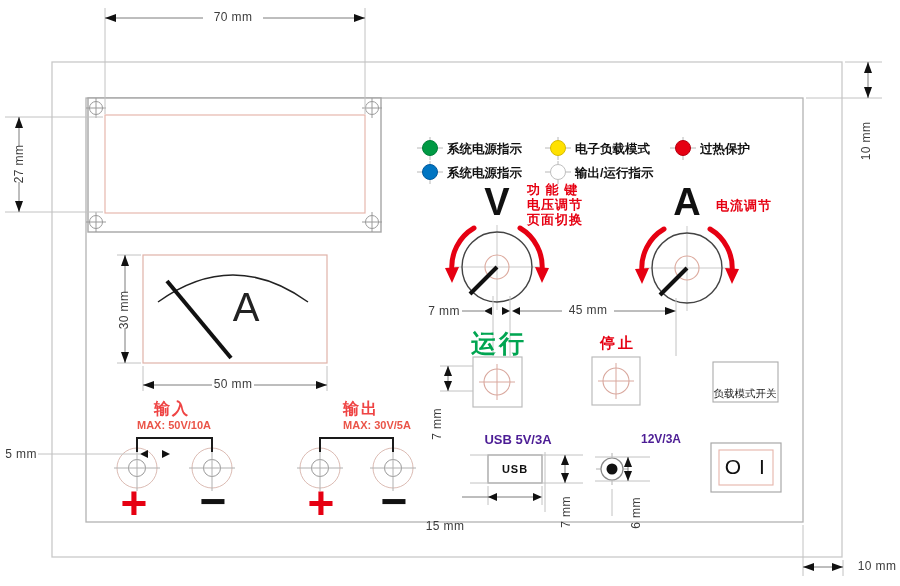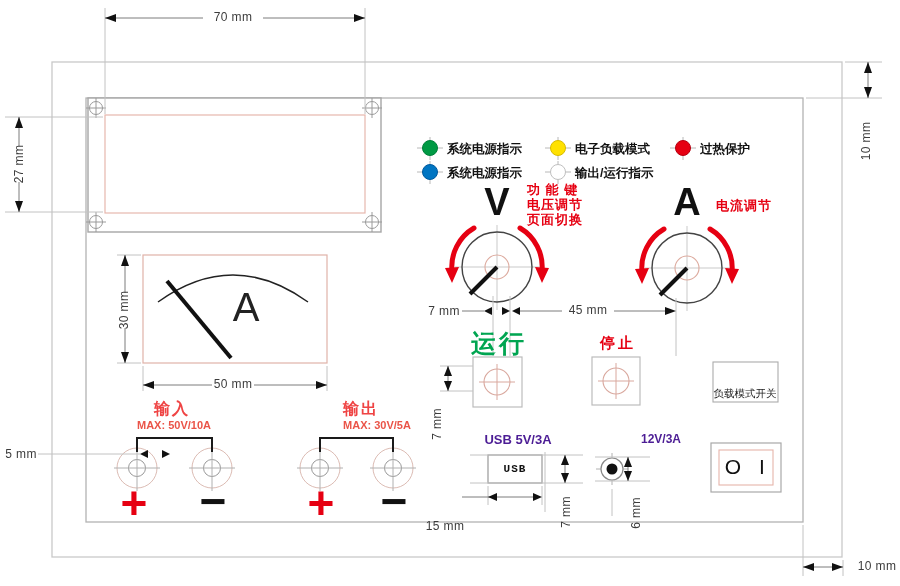--- a/index.html
+++ b/index.html
@@ -14,21 +14,21 @@
   .leg{font-size:12.5px;font-weight:bold;color:#111;}
   .knoblbl{font-size:38px;font-weight:bold;color:#111;}
   .rednote{font-size:13px;font-weight:bold;color:#e60012;letter-spacing:1px;}
   .runlbl{font-size:25px;font-weight:bold;color:#00a551;letter-spacing:3px;}
   .stoplbl{font-size:15px;font-weight:bold;color:#e60012;letter-spacing:3px;}
   .termlbl{font-size:16px;font-weight:bold;color:#ef4444;letter-spacing:2px;}
   .maxlbl{font-size:11px;color:#ea5448;font-weight:bold;}
   .plus{font-size:46px;font-weight:bold;color:#e60012;}
   .minus{font-size:46px;font-weight:bold;color:#111;}
   .portlbl{font-size:13px;font-weight:bold;color:#4c1d95;}
-  .usbin{font-size:11px;font-weight:bold;color:#111;letter-spacing:1px;font-family:Liberation Mono, monospace;}
+  .usbin{font-size:11px;font-weight:bold;color:#111;letter-spacing:1px;}
   .loadlbl{font-size:10.5px;color:#222;font-family:Liberation Sans, sans-serif;margin-top:12px;}
   .lcdlbl{font-size:30px;font-weight:bold;color:#111;letter-spacing:1px;}
   .meterlbl{font-size:40px;color:#222;}
   .switchglyph{font-size:21px;color:#111;}
 </style>
 </head>
 <body>
 
 <div class="stage">
 

